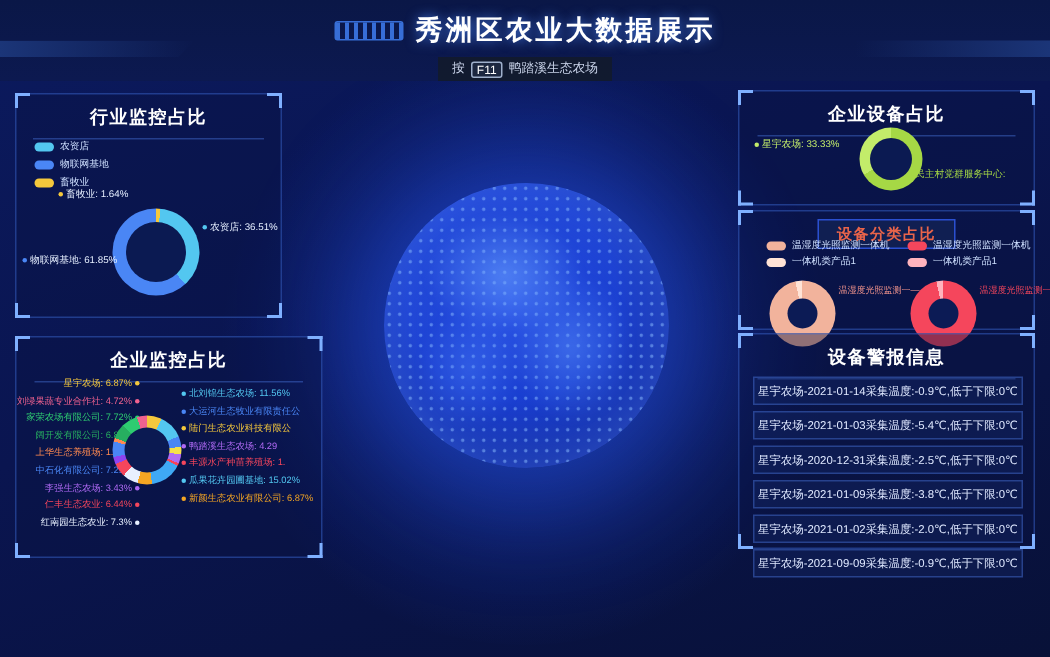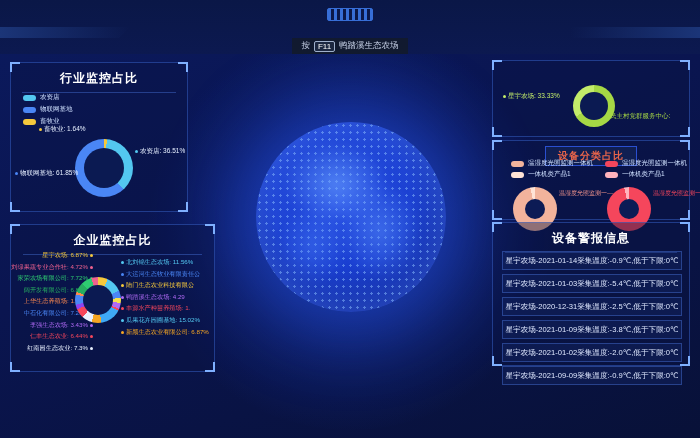--- a/index.html
+++ b/index.html
@@ -91,20 +91,21 @@
   <div class="globe">
     <div class="dots"></div>
     <div class="land"></div>
   </div>
 
   <header class="header">
     <div class="deco deco-l"></div>
     <div class="deco deco-r"></div>
     <div class="title-row">
       <span class="logo"></span>
+      <h1 class="title">秀洲区农业大数据展示</h1>
     </div>
     <div class="hint">
       <span class="hint-box">
         <span>按</span>
         <span class="key">F11</span>
         <span>鸭踏溪生态农场</span>
       </span>
     </div>
   </header>
 
@@ -220,20 +221,21 @@
           <span style="color: rgb(245, 166, 35);">新颜生态农业有限公司: 6.87%</span>
         </div>
       </div>
   </section>
 
   <section class="panel p-devratio">
     <i class="cor tl"></i>
       <i class="cor tr"></i>
       <i class="cor bl"></i>
       <i class="cor br"></i>
+    <h2>企业设备占比</h2>
     <div class="donut d-dev" id="dev-donut" style="background: conic-gradient(rgb(166, 216, 69) 0%, rgb(166, 216, 69) 66.67%, rgb(195, 236, 106) 66.67%, rgb(195, 236, 106) 100%);"></div>
     <div id="dev-labels">
         <span class="dr-lbl">
           <i class="dot" style="background: rgb(195, 236, 106);"></i>
           <span style="color: rgb(195, 236, 106);">星宇农场: 33.33%</span>
         </span>
         <span class="dr-lbl">
           <i class="dot" style="background: rgb(166, 216, 69);"></i>
           <span style="color: rgb(166, 216, 69);">民主村党群服务中心:</span>
         </span>

